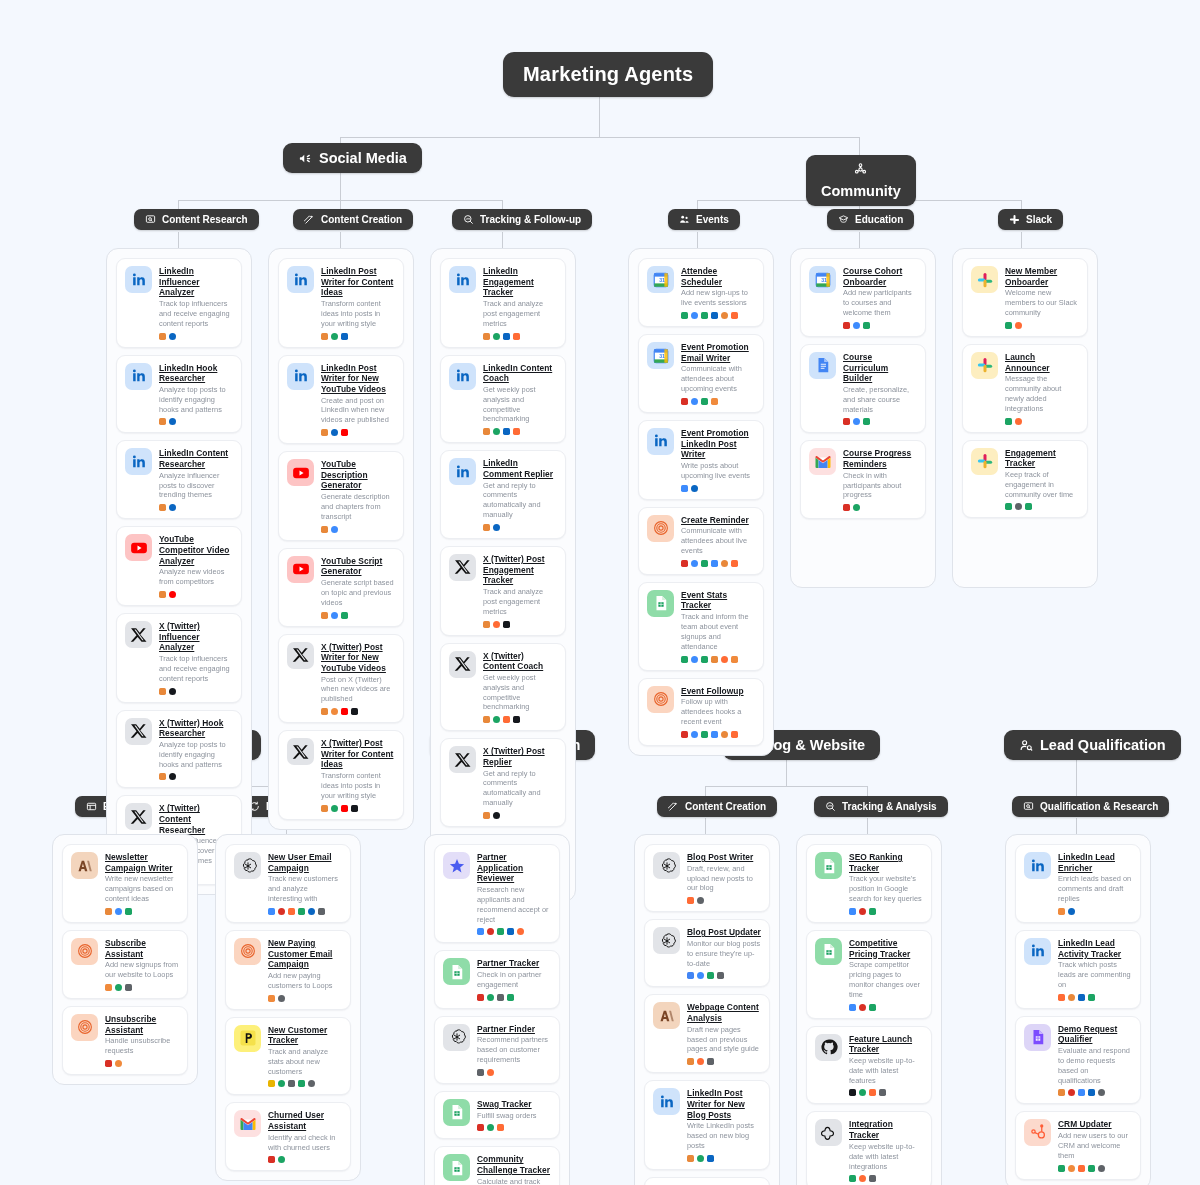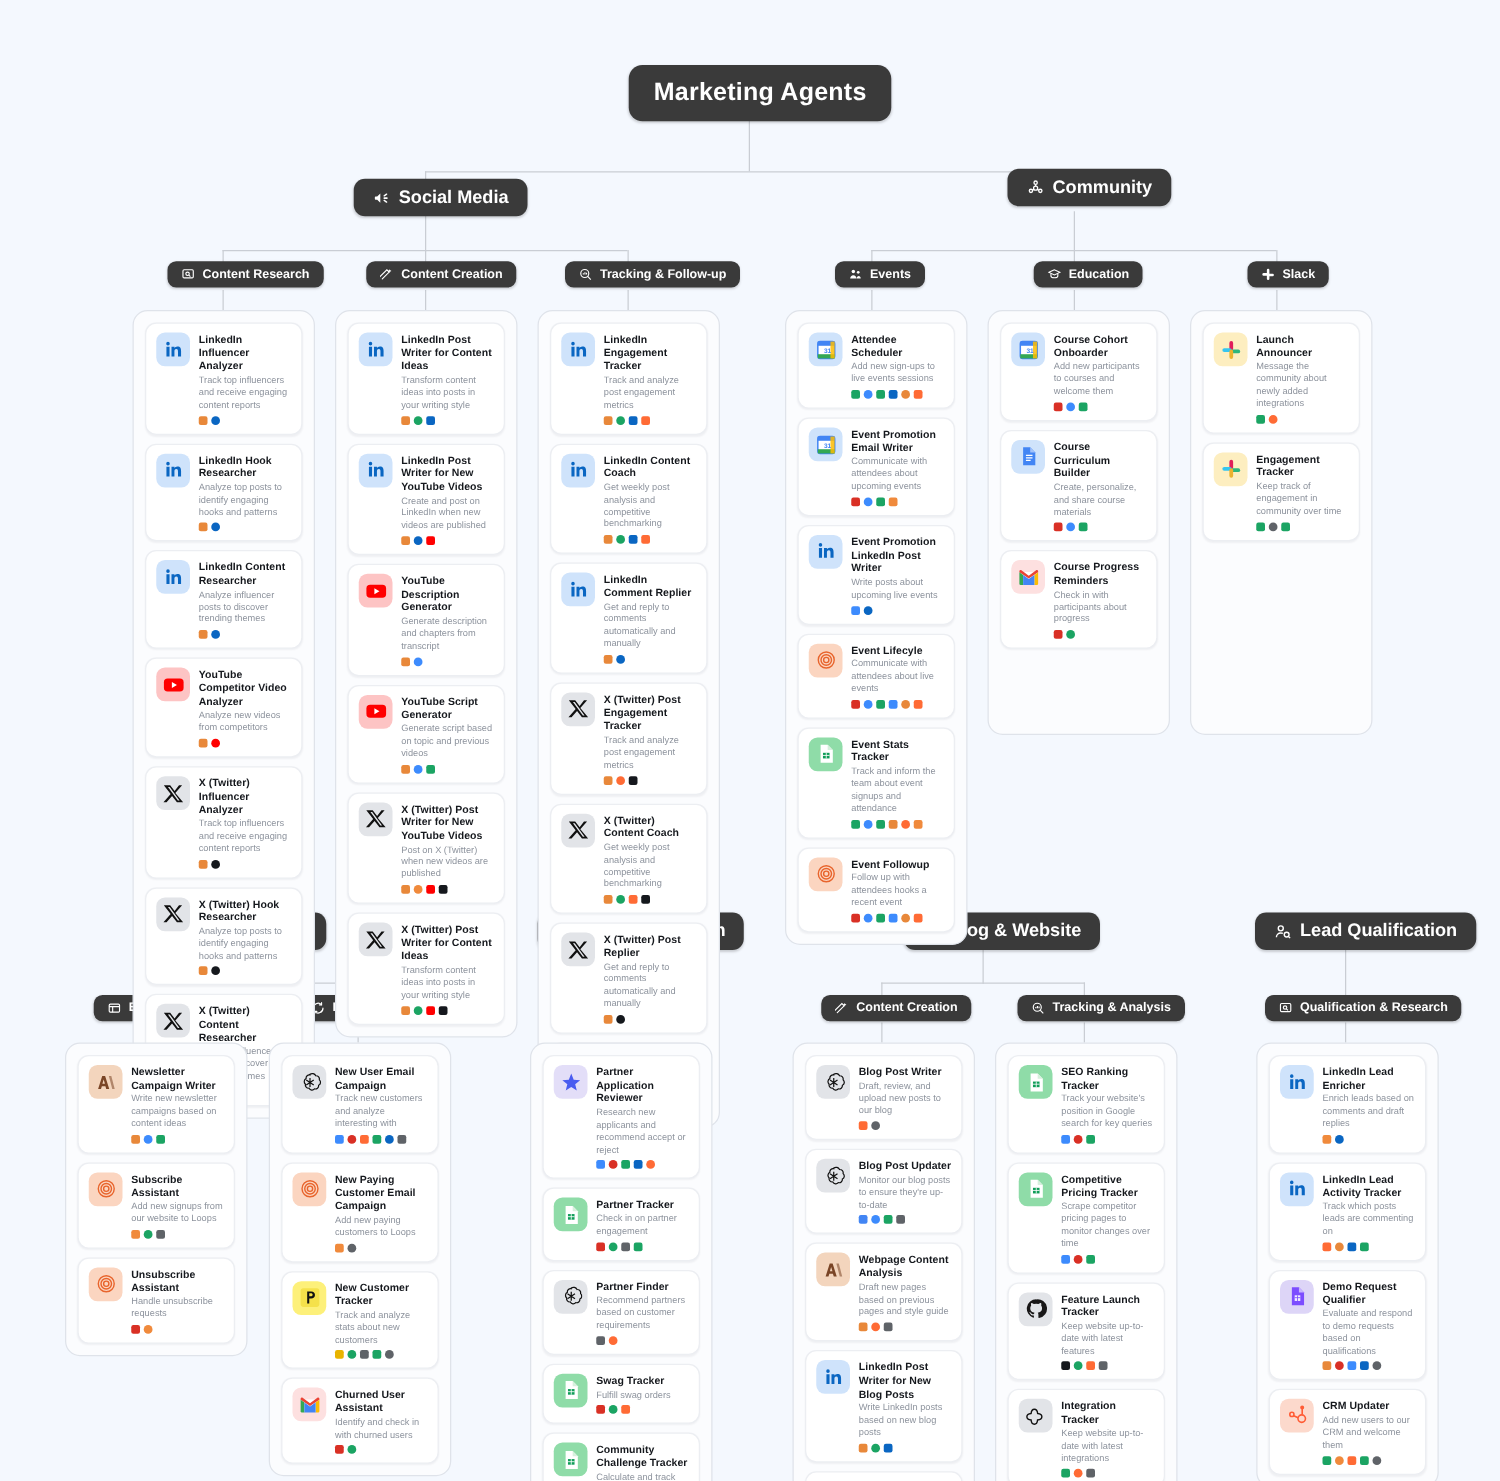--- a/index.html
+++ b/index.html
@@ -59,21 +59,21 @@
   }
   .ico{
     width:27px; height:27px; min-width:27px;
     border-radius:7px;
     display:flex; align-items:center; justify-content:center;
     font-weight:800; font-size:13px;
     overflow:hidden;
   }
   .ico svg{ width:18px; height:18px; display:block; }
   .body{ display:flex; flex-direction:column; gap:1px; min-width:0; }
-  .ttl{ font-size:8.4px; font-weight:700; line-height:1.27; color:#15181d; letter-spacing:.05px; }
+  .ttl{ font-size:8.4px; font-weight:700; line-height:1.27; color:#15181d; letter-spacing:.05px;text-decoration:underline; }
   .desc{ font-size:7.4px; line-height:1.33; color:#8d939d; }
   .chips{ display:flex; gap:3px; margin-top:3px; align-items:center; flex-wrap:wrap; }
   .chip{ width:7px; height:7px; border-radius:1.7px; display:block; }
   .chip.rnd{ border-radius:50%; }
 
   
   .t-li{ background:#cfe3fb; }
   .t-yt{ background:#fdc4c4; }
   .t-x { background:#e2e4e8; }
   .t-bs{ background:#cfe6fd; }
@@ -146,21 +146,21 @@
 
   <div class="pill pill-l1" style="left:283px; top:143px;justify-content:space-between;">
     <span class="gl">
         <svg viewBox="0 0 24 24" fill="none" stroke="#fff" stroke-width="2" stroke-linecap="round">
           <path d="M3 11v2a1 1 0 0 0 1 1h2l4 4V6L6 10H4a1 1 0 0 0-1 1z" fill="#fff" stroke="none"></path>
           <path d="M15 9l3-2M15 12h3.5M15 15l3 2"></path>
         </svg>
       </span>
     <span>Social Media</span>
   </div>
-  <div class="pill pill-l1" style="left:806px; top:135px;">
+  <div class="pill pill-l1" style="left:806px; top:155px;flex-direction:column;">
     <span class="gl">
         <svg viewBox="0 0 24 24" fill="none" stroke="#fff" stroke-width="1.7">
           <circle cx="12" cy="12" r="2.6"></circle>
           <circle cx="12" cy="5" r="2.1"></circle>
           <circle cx="18" cy="15.5" r="2.1"></circle>
           <circle cx="6" cy="15.5" r="2.1"></circle>
           <path d="M12 7.2v2.3M13.9 13.6l2.4 1.1M10.1 13.6l-2.4 1.1"></path>
         </svg>
       </span>
     <span>Community</span>
@@ -712,21 +712,21 @@
       </div>
       <div class="card">
         <div class="ico t-lp">
           <svg viewBox="0 0 24 24" fill="none" stroke="#e8642c" stroke-width="1.5">
             <circle cx="12" cy="12" r="8.5"></circle>
             <circle cx="12" cy="12" r="5.6"></circle>
             <circle cx="12" cy="12" r="2.8"></circle>
           </svg>
         </div>
         <div class="body">
-          <div class="ttl">Event Lifecyle</div>
+          <div class="ttl">Create Reminder</div>
           <div class="desc">Communicate with attendees about live events</div>
           <div class="chips">
             <span class="chip" style="background: rgb(217, 48, 37);"></span>
             <span class="chip rnd" style="background: rgb(61, 139, 253);"></span>
             <span class="chip" style="background: rgb(27, 164, 99);"></span>
             <span class="chip" style="background: rgb(61, 139, 253);"></span>
             <span class="chip rnd" style="background: rgb(232, 136, 58);"></span>
             <span class="chip" style="background: rgb(255, 107, 53);"></span>
           </div>
         </div>
@@ -828,20 +828,38 @@
           <div class="ttl">Course Progress Reminders</div>
           <div class="desc">Check in with participants about progress</div>
           <div class="chips">
             <span class="chip" style="background: rgb(217, 48, 37);"></span>
             <span class="chip rnd" style="background: rgb(27, 164, 99);"></span>
           </div>
         </div>
       </div>
     </div>
   <div class="col" id="col-5" style="left:952px; top:248px; width:146px; min-height:340px;">
+      <div class="card">
+        <div class="ico t-sl">
+          <svg viewBox="0 0 24 24">
+            <rect x="10" y="2.5" width="4" height="10" rx="2" fill="#e01e5a"></rect>
+            <rect x="2.5" y="10" width="10" height="4" rx="2" fill="#36c5f0"></rect>
+            <rect x="11.5" y="11.5" width="10" height="4" rx="2" fill="#2eb67d"></rect>
+            <rect x="10" y="11.5" width="4" height="10" rx="2" fill="#ecb22e"></rect>
+          </svg>
+        </div>
+        <div class="body">
+          <div class="ttl">New Member Onboarder</div>
+          <div class="desc">Welcome new members to our Slack community</div>
+          <div class="chips">
+            <span class="chip" style="background: rgb(27, 164, 99);"></span>
+            <span class="chip rnd" style="background: rgb(255, 107, 53);"></span>
+          </div>
+        </div>
+      </div>
       <div class="card">
         <div class="ico t-sl">
           <svg viewBox="0 0 24 24">
             <rect x="10" y="2.5" width="4" height="10" rx="2" fill="#e01e5a"></rect>
             <rect x="2.5" y="10" width="10" height="4" rx="2" fill="#36c5f0"></rect>
             <rect x="11.5" y="11.5" width="10" height="4" rx="2" fill="#2eb67d"></rect>
             <rect x="10" y="11.5" width="4" height="10" rx="2" fill="#ecb22e"></rect>
           </svg>
         </div>
         <div class="body">

